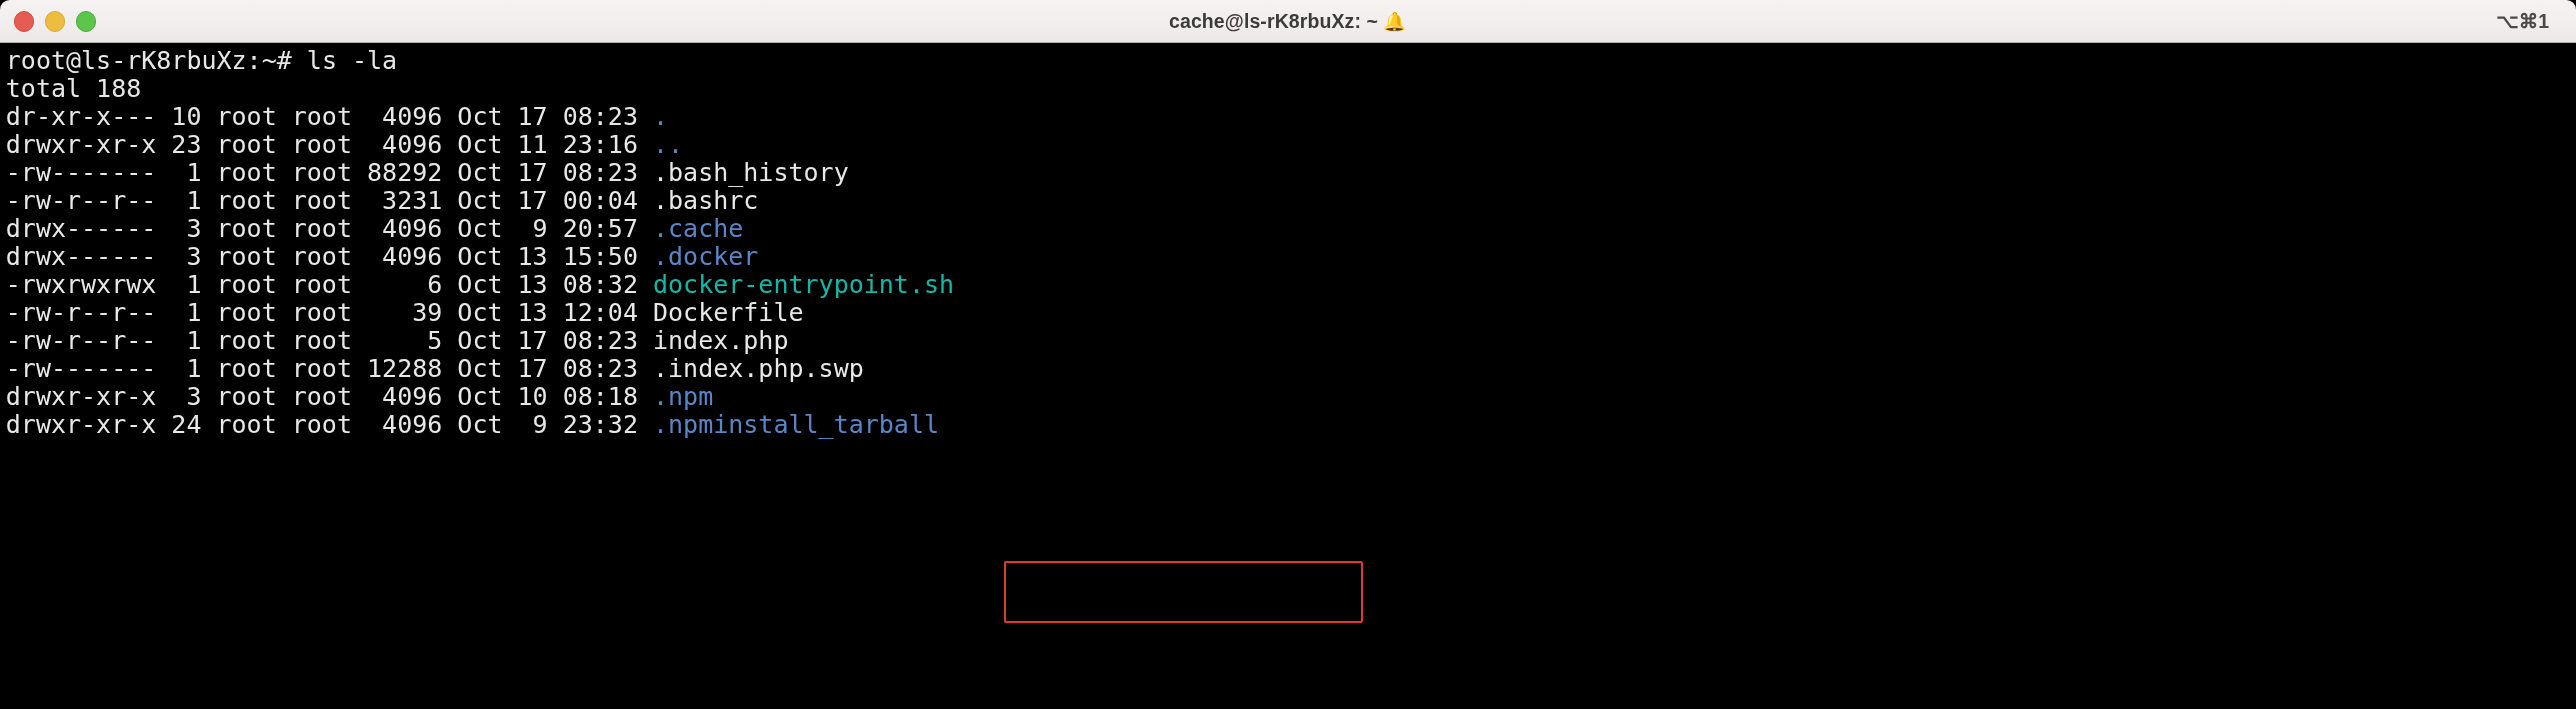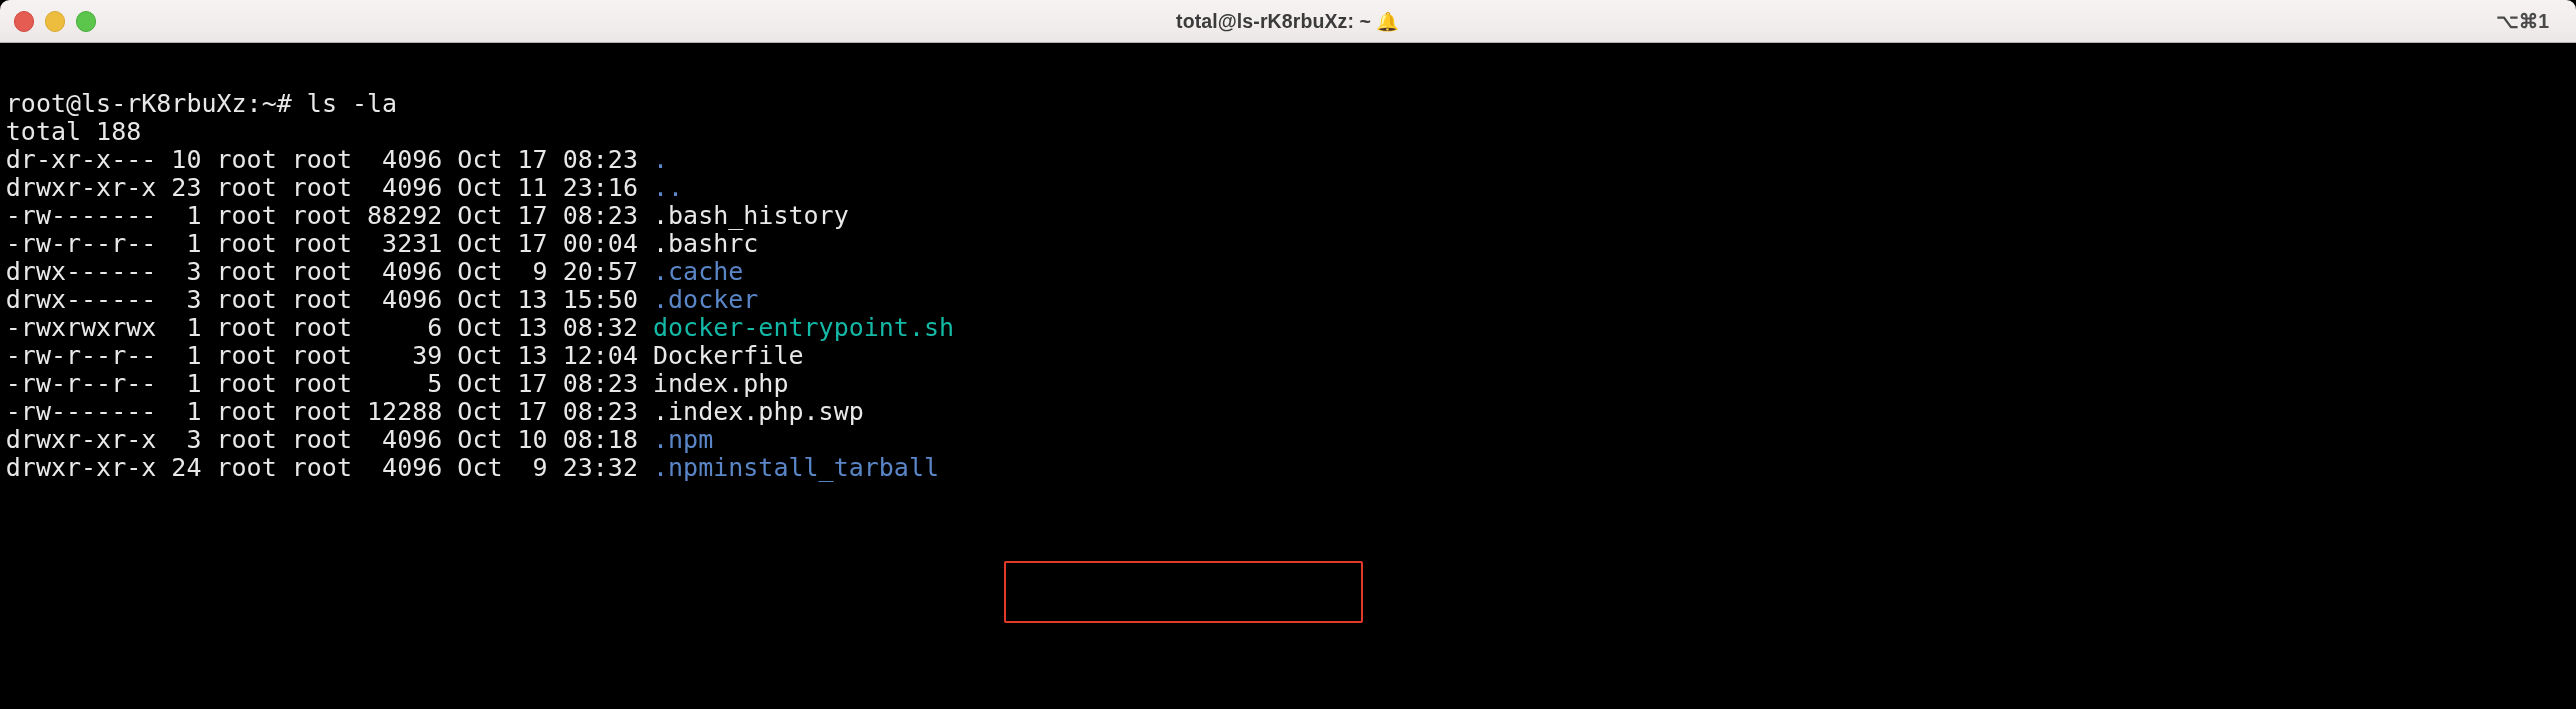--- a/index.html
+++ b/index.html
@@ -90,21 +90,20 @@
     position: absolute;
     left: 5.8px;
     top: 3.9px;
     right: 0;
     font-family: "DejaVu Sans Mono", "Liberation Mono", monospace;
     font-size: 25px;
     line-height: 28px;
     color: #e8e8e8;
     white-space: pre;
     letter-spacing: 0px;
-    margin-top: 43px;
   }
   .line { white-space: pre; height: 28px; }
   .c-white { color: #e8e8e8; }
   .c-blue  { color: #5a86c7; }
   .c-green { color: #14b8a6; }
 
   
   #annotation {
     position: absolute;
     border: 2.9px solid #e03b28;
@@ -121,21 +120,21 @@
 <body>
 
 <div id="window">
 
   <div id="titlebar">
     <div id="traffic">
       <span class="light close"></span>
       <span class="light min"></span>
       <span class="light max"></span>
     </div>
-    <div id="title"><span>total@ls-rK8rbuXz: ~</span><span class="bell">🔔</span></div>
+    <div id="title"><span>cache@ls-rK8rbuXz: ~</span><span class="bell">🔔</span></div>
     <div id="shortcut">⌥⌘1</div>
   </div>
 
   <div id="terminal">
     <div id="screen"><div class="line"><span class="c-white">root@ls-rK8rbuXz:~# </span><span class="c-white">ls -la</span></div><div class="line"><span class="c-white">total 188</span></div><div class="line"><span class="c-white">dr-xr-x--- 10 root root  4096 Oct 17 08:23 </span><span class="c-blue">.</span></div><div class="line"><span class="c-white">drwxr-xr-x 23 root root  4096 Oct 11 23:16 </span><span class="c-blue">..</span></div><div class="line"><span class="c-white">-rw-------  1 root root 88292 Oct 17 08:23 </span><span class="c-white">.bash_history</span></div><div class="line"><span class="c-white">-rw-r--r--  1 root root  3231 Oct 17 00:04 </span><span class="c-white">.bashrc</span></div><div class="line"><span class="c-white">drwx------  3 root root  4096 Oct  9 20:57 </span><span class="c-blue">.cache</span></div><div class="line"><span class="c-white">drwx------  3 root root  4096 Oct 13 15:50 </span><span class="c-blue">.docker</span></div><div class="line"><span class="c-white">-rwxrwxrwx  1 root root     6 Oct 13 08:32 </span><span class="c-green">docker-entrypoint.sh</span></div><div class="line"><span class="c-white">-rw-r--r--  1 root root    39 Oct 13 12:04 </span><span class="c-white">Dockerfile</span></div><div class="line"><span class="c-white">-rw-r--r--  1 root root     5 Oct 17 08:23 </span><span class="c-white">index.php</span></div><div class="line"><span class="c-white">-rw-------  1 root root 12288 Oct 17 08:23 </span><span class="c-white">.index.php.swp</span></div><div class="line"><span class="c-white">drwxr-xr-x  3 root root  4096 Oct 10 08:18 </span><span class="c-blue">.npm</span></div><div class="line"><span class="c-white">drwxr-xr-x 24 root root  4096 Oct  9 23:32 </span><span class="c-blue">.npminstall_tarball</span></div></div>
     <div id="annotation"></div>
   </div>
 
 </div>
 

